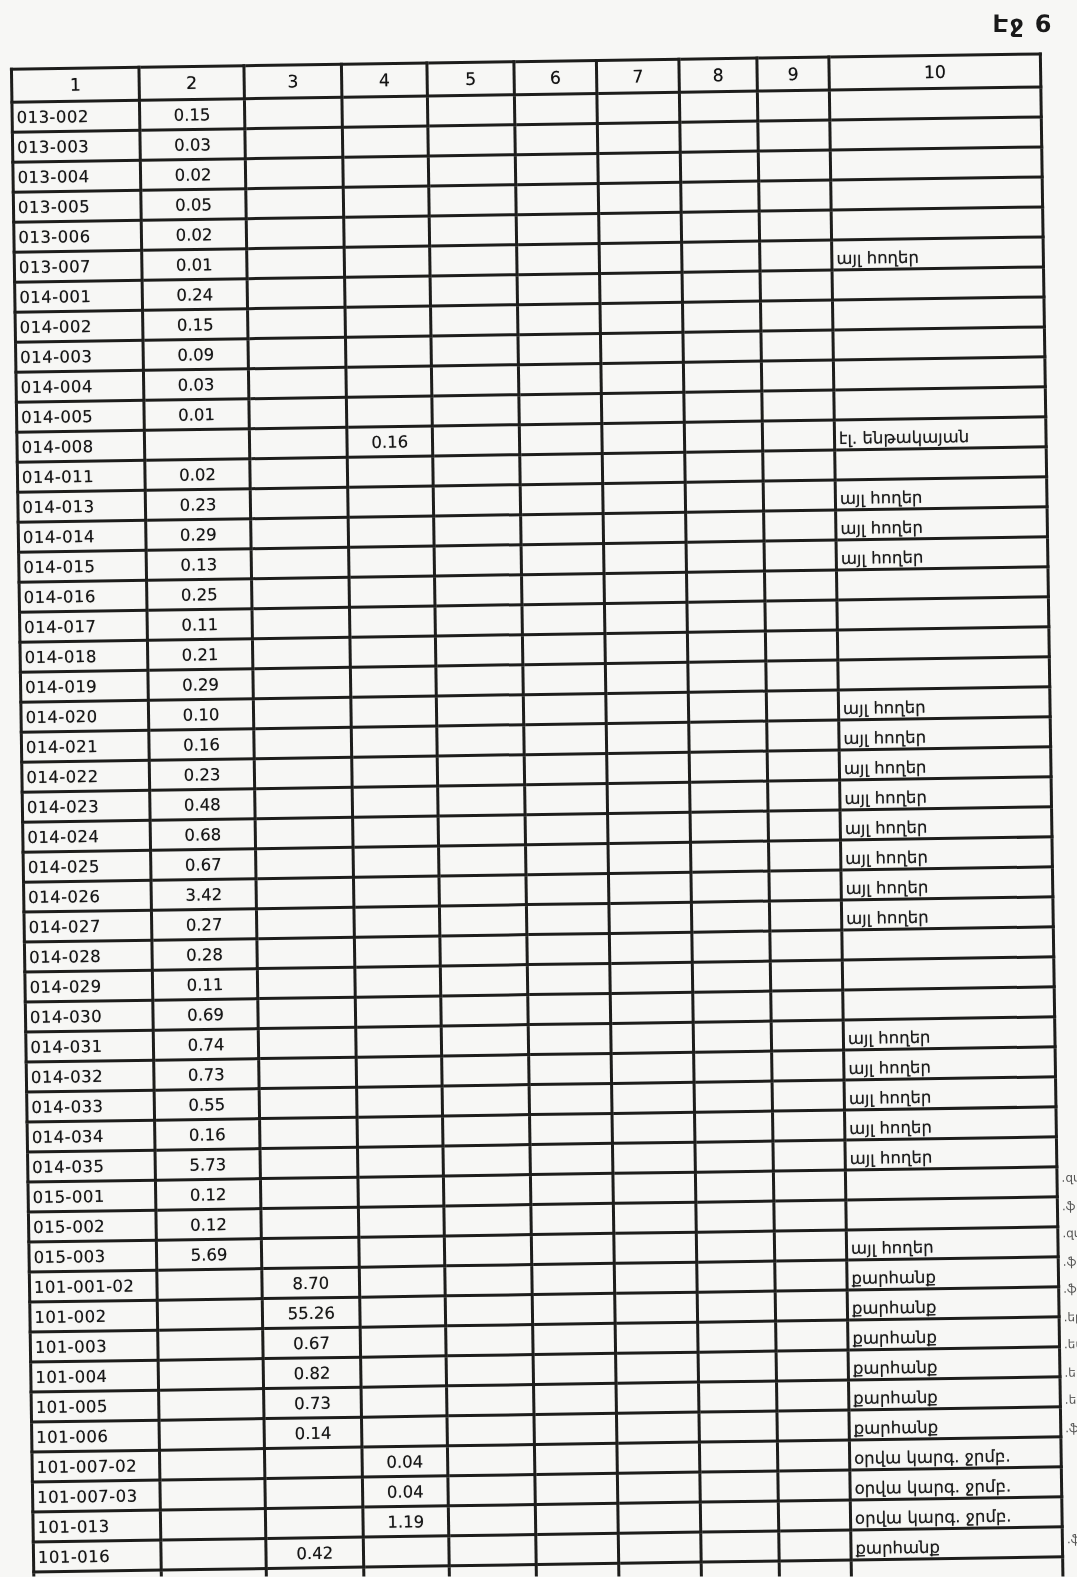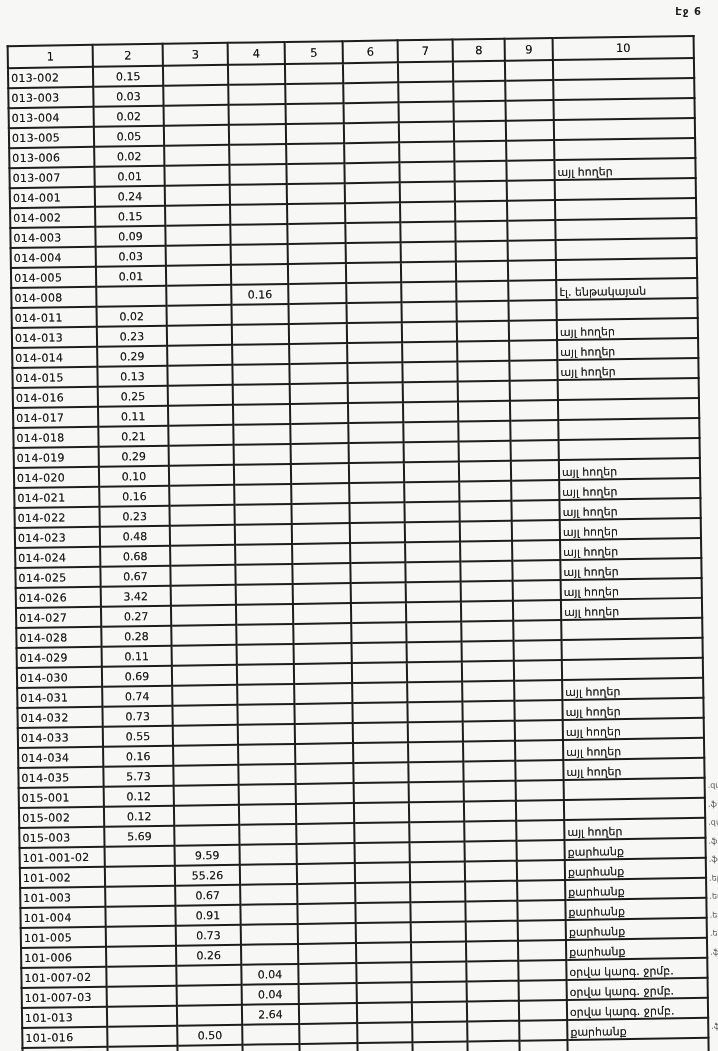--- a/index.html
+++ b/index.html
@@ -4,21 +4,21 @@
 <style>
   html,body{margin:0;padding:0;}
   body{
     width:718px;height:1051px;position:relative;overflow:hidden;
     background:#f7f7f5;
     font-family:"DejaVu Sans",sans-serif;
     color:#161616;
   }
   .page-number{
     position:absolute;top:6px;right:16px;
-    font-size:10px;font-weight:700;letter-spacing:1px;color:#1a1a1a;
+    font-size:16px;font-weight:700;letter-spacing:1px;color:#1a1a1a;
   }
   .sheet{
     position:absolute;left:14px;top:40px;width:686px;height:1000px;
     transform:rotate(-0.85deg);
     transform-origin:50% 50%;
   }
   table.parcel{
     border-collapse:collapse;table-layout:fixed;
     width:686px;height:1000px;
     background:transparent;
@@ -555,21 +555,21 @@
           <td class="c4"></td>
           <td class="c5"></td>
           <td class="c6"></td>
           <td class="c7"></td>
           <td class="c8"></td>
           <td class="c9">այլ հողեր</td>
         </tr>
         <tr>
           <td class="c0">101-001-02</td>
           <td class="c1"></td>
-          <td class="c2">9.59</td>
+          <td class="c2">8.70</td>
           <td class="c3"></td>
           <td class="c4"></td>
           <td class="c5"></td>
           <td class="c6"></td>
           <td class="c7"></td>
           <td class="c8"></td>
           <td class="c9">քարհանք</td>
         </tr>
         <tr>
           <td class="c0">101-002</td>
@@ -591,21 +591,21 @@
           <td class="c4"></td>
           <td class="c5"></td>
           <td class="c6"></td>
           <td class="c7"></td>
           <td class="c8"></td>
           <td class="c9">քարհանք</td>
         </tr>
         <tr>
           <td class="c0">101-004</td>
           <td class="c1"></td>
-          <td class="c2">0.91</td>
+          <td class="c2">0.82</td>
           <td class="c3"></td>
           <td class="c4"></td>
           <td class="c5"></td>
           <td class="c6"></td>
           <td class="c7"></td>
           <td class="c8"></td>
           <td class="c9">քարհանք</td>
         </tr>
         <tr>
           <td class="c0">101-005</td>
@@ -615,21 +615,21 @@
           <td class="c4"></td>
           <td class="c5"></td>
           <td class="c6"></td>
           <td class="c7"></td>
           <td class="c8"></td>
           <td class="c9">քարհանք</td>
         </tr>
         <tr>
           <td class="c0">101-006</td>
           <td class="c1"></td>
-          <td class="c2">0.26</td>
+          <td class="c2">0.14</td>
           <td class="c3"></td>
           <td class="c4"></td>
           <td class="c5"></td>
           <td class="c6"></td>
           <td class="c7"></td>
           <td class="c8"></td>
           <td class="c9">քարհանք</td>
         </tr>
         <tr>
           <td class="c0">101-007-02</td>
@@ -652,32 +652,32 @@
           <td class="c5"></td>
           <td class="c6"></td>
           <td class="c7"></td>
           <td class="c8"></td>
           <td class="c9">օրվա կարգ. ջրմբ.</td>
         </tr>
         <tr>
           <td class="c0">101-013</td>
           <td class="c1"></td>
           <td class="c2"></td>
-          <td class="c3">2.64</td>
+          <td class="c3">1.19</td>
           <td class="c4"></td>
           <td class="c5"></td>
           <td class="c6"></td>
           <td class="c7"></td>
           <td class="c8"></td>
           <td class="c9">օրվա կարգ. ջրմբ.</td>
         </tr>
         <tr>
           <td class="c0">101-016</td>
           <td class="c1"></td>
-          <td class="c2">0.50</td>
+          <td class="c2">0.42</td>
           <td class="c3"></td>
           <td class="c4"></td>
           <td class="c5"></td>
           <td class="c6"></td>
           <td class="c7"></td>
           <td class="c8"></td>
           <td class="c9">քարհանք</td>
         </tr>
         <tr>
           <td class="c0">109-002</td>

